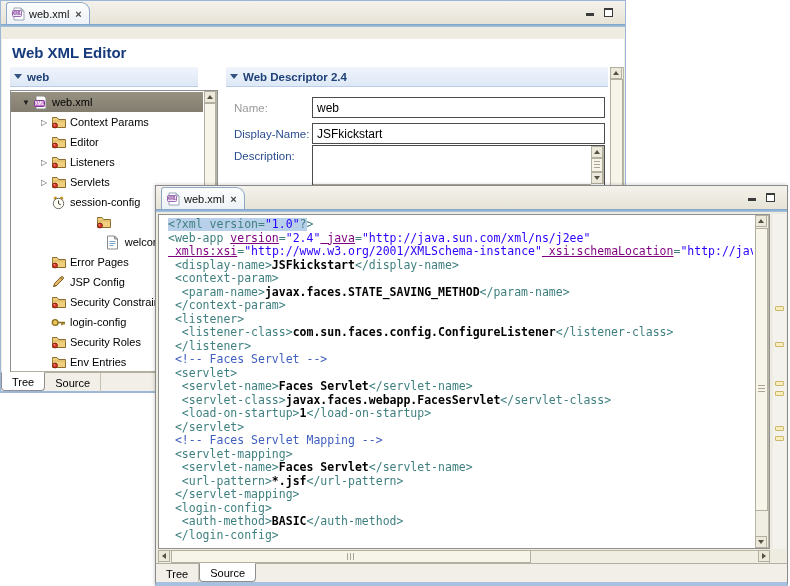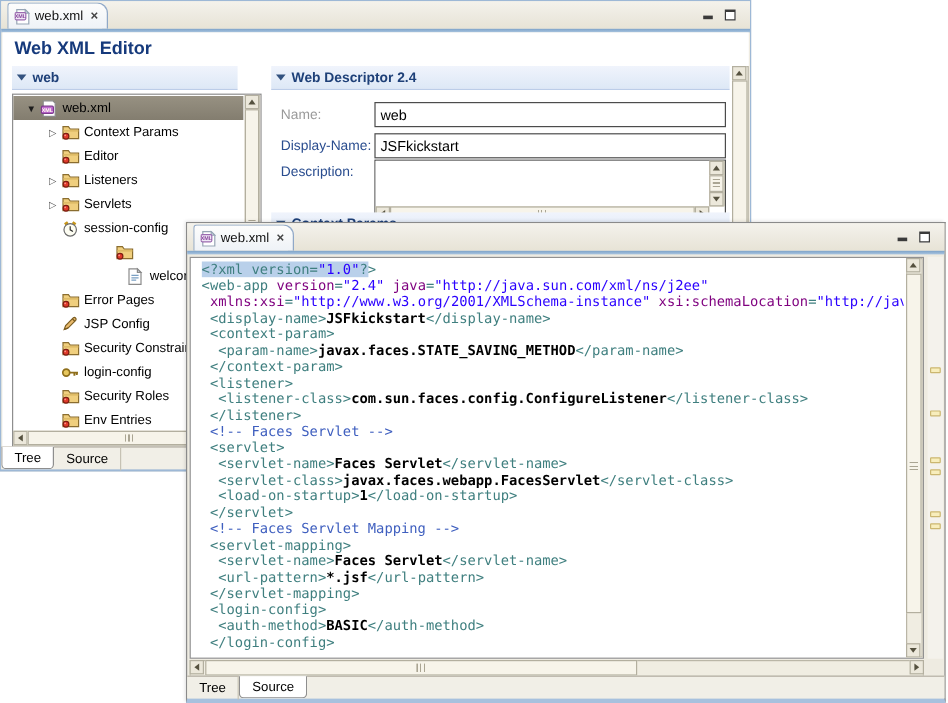--- a/index.html
+++ b/index.html
@@ -23,21 +23,21 @@
           border-radius:3px 9px 0 0; display:flex; align-items:center; gap:4px; }
   .etab .ticn { display:inline-flex; }
   .etab .ttl { font-size:11px; color:#111; }
   .etab .cls { font-size:11px; font-weight:bold; color:#444; margin-left:2px; cursor:default; }
   .minmax { position:absolute; top:4px; display:flex; gap:6px; }
   #bg-min-max { right:10px; } #fg-min-max { right:10px; }
   .mm-btn { width:13px; height:12px; display:inline-flex; align-items:flex-end; justify-content:center; }
   .glyph-min { width:8px; height:3px; border-bottom:3px solid #3a3a3a; margin-bottom:1px; }
   .glyph-max { width:9px; height:9px; border:1px solid #3a3a3a; border-top:2px solid #3a3a3a; background:#fff; }
   .win-body { position:absolute; left:1px; right:1px; top:26px; bottom:0; background:#fff; }
-  #bg-body { bottom:5px; }
+  #bg-body { bottom:5px;margin-top:12px; }
 
   
   #page-title { position:absolute; left:10px; top:5px; font-size:15px; font-weight:bold; color:#163a7c; }
   .sect-hdr { position:absolute; height:20px; display:flex; align-items:center; gap:5px;
               background:linear-gradient(180deg,#f0f4fc,#dde8f6);
               border-bottom:1px solid #bccde8; padding-left:4px;
               font-size:11.5px; font-weight:bold; color:#1e4078; }
   .tw { width:0; height:0; border-left:4px solid transparent; border-right:4px solid transparent;
         border-top:5px solid #33527f; }
 
@@ -84,21 +84,21 @@
   #desc-ta { position:absolute; left:0; top:0; right:13px; bottom:13px; border:none; resize:none;
              outline:none; font-family:"Liberation Sans",sans-serif; font-size:12px; }
 
   
   #src-frame { position:absolute; left:2px; top:28px; width:612px; height:335px;
                background:#fff; border:1px solid #919191; overflow:hidden; }
   #code-lines { position:absolute; left:9px; top:3px; right:16px; bottom:0; overflow:hidden;
                 font-family:"DejaVu Sans Mono","Liberation Mono",monospace;
                 font-size:11.5px; line-height:13.5px; }
   .cline { white-space:pre; height:13.5px; }
-  .tag { color:#3f7f7f; } .attr { color:#7f007f; } .val { color:#2a00ff; }
+  .tag { color:#3f7f7f; } .attr { color:#7f007f;text-decoration:underline; } .val { color:#2a00ff; }
   .txt { color:#000; font-weight:bold; } .cmt { color:#3f5fbf; }
   .hl { background:#b9d0ea; }
   #anno-ruler { position:absolute; left:617px; top:28px; width:13px; height:335px; background:#f4f2ec; }
   .amark { position:absolute; left:2px; width:9px; height:5px; background:#f8eebc;
            border:1px solid #cbb770; border-radius:1px; }
 </style>
 </head>
 <body>
 
 <div class="win" id="bg-win">

